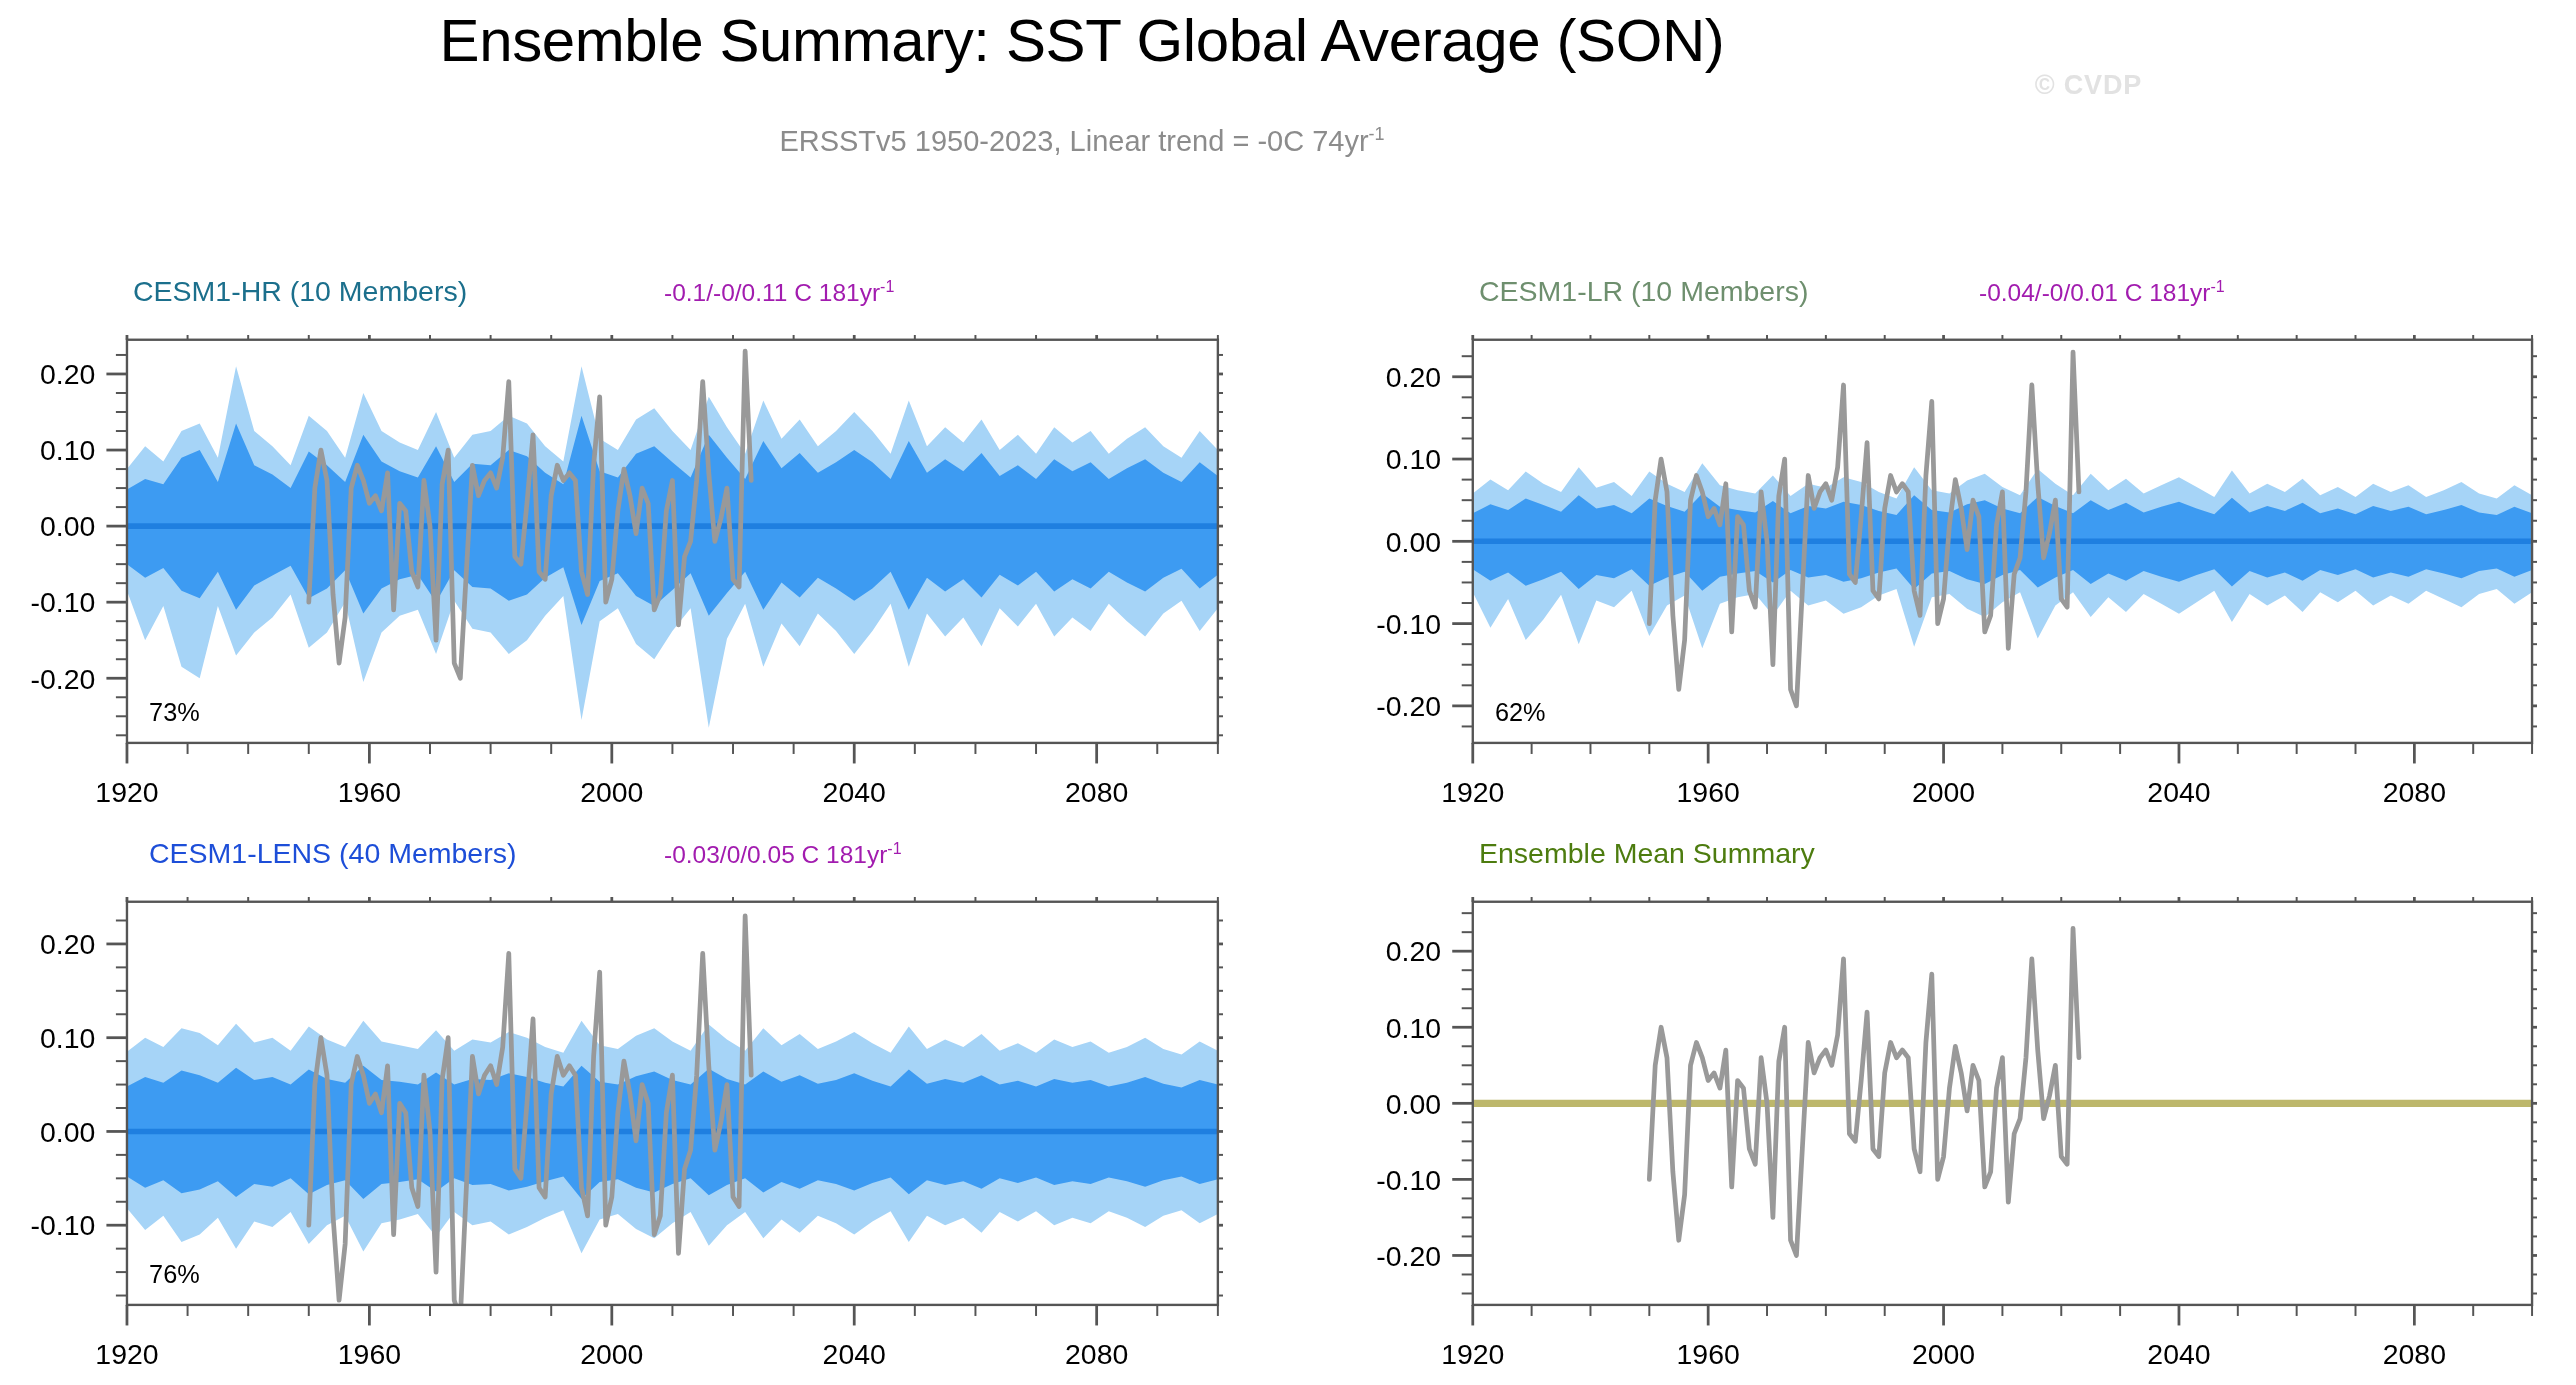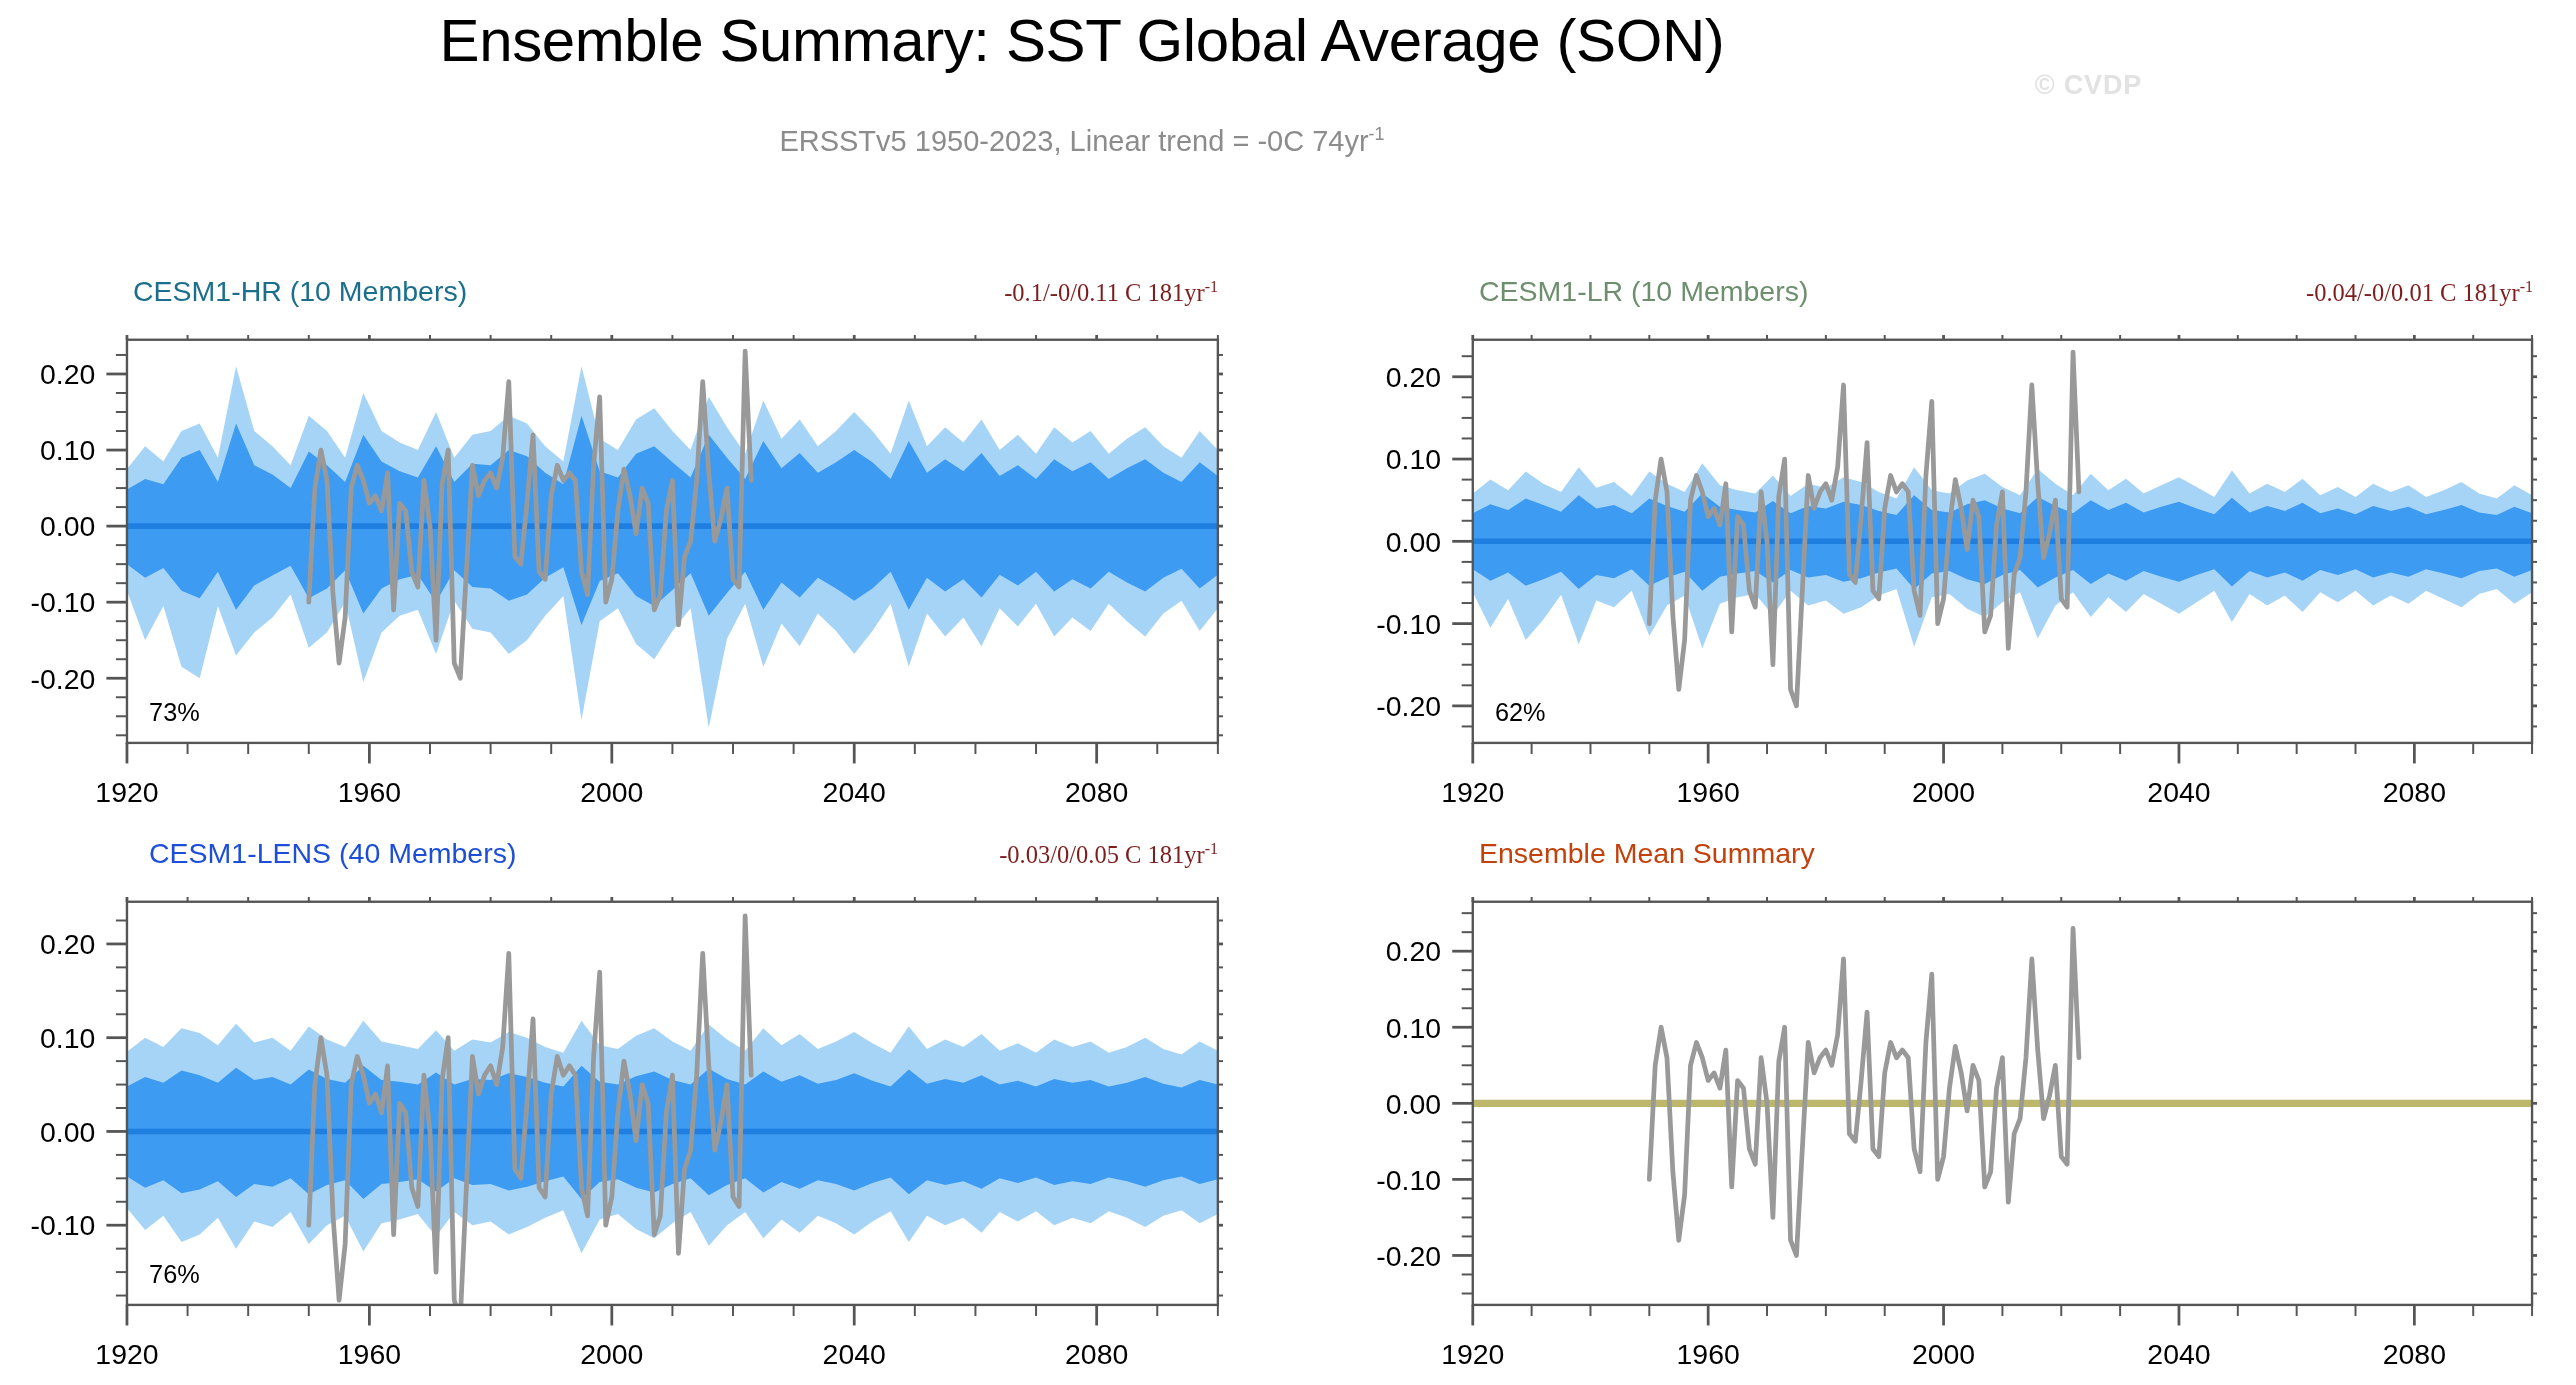--- a/index.html
+++ b/index.html
@@ -4,21 +4,21 @@
 <style>
   html,body{margin:0;padding:0;background:#fff;}
   body{width:2576px;height:1386px;font-family:"Liberation Sans",sans-serif;color:#000;position:relative;overflow:hidden;}
   #fig{position:absolute;left:0;top:0;width:2164px;height:1386px;}
   .ttl{position:absolute;width:100%;text-align:center;}
   #main-title{top:6.3px;font-size:60px;font-weight:400;letter-spacing:-0.4px;color:#000;}
   #sub-title{top:92px;font-size:29px;color:#8c8c8c;margin-top:32px;}
   #sub-title .sup{font-size:18px;vertical-align:super;}
   #watermark{position:absolute;right:22px;top:62px;font-size:27px;font-weight:bold;color:#e2e2e2;letter-spacing:0.8px;margin-top:8px;}
   .ptitle{position:absolute;font-size:28.5px;white-space:nowrap;}
-  .ptrend{position:absolute;font-size:24.5px;color:#7f1d1d;white-space:nowrap;text-align:right;font-family:Liberation Serif, serif;}
+  .ptrend{position:absolute;font-size:24.5px;color:#a21caf;white-space:nowrap;}
   .ptrend .sup{font-size:16px;vertical-align:super;}
   svg{display:block;}
   text{font-family:"Liberation Sans",sans-serif;fill:#000;}
   .tickl{font-size:36px;}
   .pctl{font-size:32px;}
 </style>
 </head>
 <body>
 
 <div id="fig">
@@ -331,21 +331,21 @@
         <line x1="1530" y1="118.67441860465117" x2="1544" y2="118.67441860465117" stroke="#555555" stroke-width="2.5"></line>
         <line x1="150" y1="89.0232558139535" x2="136" y2="89.0232558139535" stroke="#555555" stroke-width="2.5"></line>
         <line x1="1530" y1="89.0232558139535" x2="1544" y2="89.0232558139535" stroke="#555555" stroke-width="2.5"></line>
         <line x1="150" y1="59.37209302325579" x2="124" y2="59.37209302325579" stroke="#555555" stroke-width="3.5"></line>
         <line x1="1530" y1="59.37209302325579" x2="1556" y2="59.37209302325579" stroke="#555555" stroke-width="3.5"></line>
         <text x="110" y="72.37209302325579" text-anchor="end" class="tickl">0.20</text>
         <line x1="150" y1="29.72093023255813" x2="136" y2="29.72093023255813" stroke="#555555" stroke-width="2.5"></line>
         <line x1="1530" y1="29.72093023255813" x2="1544" y2="29.72093023255813" stroke="#555555" stroke-width="2.5"></line>
         <text x="178" y="488" class="pctl">76%</text>
       </svg>
-      <div class="ptitle" style="left: 1479px; top: 837px; color: #c2410c;">Ensemble Mean Summary</div>
+      <div class="ptitle" style="left: 1479px; top: 837px; color: #4d7c0f;">Ensemble Mean Summary</div>
       <svg width="1183" height="483" viewBox="0 0 1496 611" style="position: absolute; left: 1354px; top: 897px;">
         <defs>
           <clipPath id="clip-ensemble-mean-summary">
             <rect x="150" y="6" width="1340" height="510"></rect>
           </clipPath>
         </defs>
         <g clip-path="url(#clip-ensemble-mean-summary)">
           <line x1="150" y1="261" x2="1490" y2="261" stroke="#bdb76b" stroke-width="9"></line>
           <path d="M373.33 357.23 L380.78 212.89 L388.22 164.77 L395.67 203.26 L403.11 347.60 L410.56 434.21 L418.00 376.47 L425.44 212.89 L432.89 184.02 L440.33 203.26 L447.78 232.13 L455.22 222.51 L462.67 241.75 L470.11 193.64 L477.56 366.85 L485.00 232.13 L492.44 241.75 L499.89 318.74 L507.33 337.98 L514.78 203.26 L522.22 261.00 L529.67 405.34 L537.11 208.08 L544.56 164.77 L552.00 434.21 L559.44 453.45 L566.89 318.74 L574.33 184.02 L581.78 222.51 L589.22 203.26 L596.67 193.64 L604.11 212.89 L611.56 174.40 L619.00 78.17 L626.44 299.49 L633.89 309.11 L641.33 232.13 L648.78 145.53 L656.22 318.74 L663.67 328.36 L671.11 222.51 L678.56 184.02 L686.00 203.26 L693.44 193.64 L700.89 203.26 L708.33 318.74 L715.78 347.60 L723.22 184.02 L730.67 97.42 L738.11 357.23 L745.56 328.36 L753.00 241.75 L760.44 188.83 L767.89 222.51 L775.33 270.62 L782.78 212.89 L790.22 232.13 L797.67 366.85 L805.11 347.60 L812.56 241.75 L820.00 203.26 L827.44 386.09 L834.89 299.49 L842.33 280.25 L849.78 203.26 L857.22 78.17 L864.67 193.64 L872.11 280.25 L879.56 251.38 L887.00 212.89 L894.44 328.36 L901.89 337.98 L909.33 39.68 L916.78 203.26 " fill="none" stroke="#999999" stroke-width="6" stroke-linejoin="round" stroke-linecap="round"></path>
         </g>

